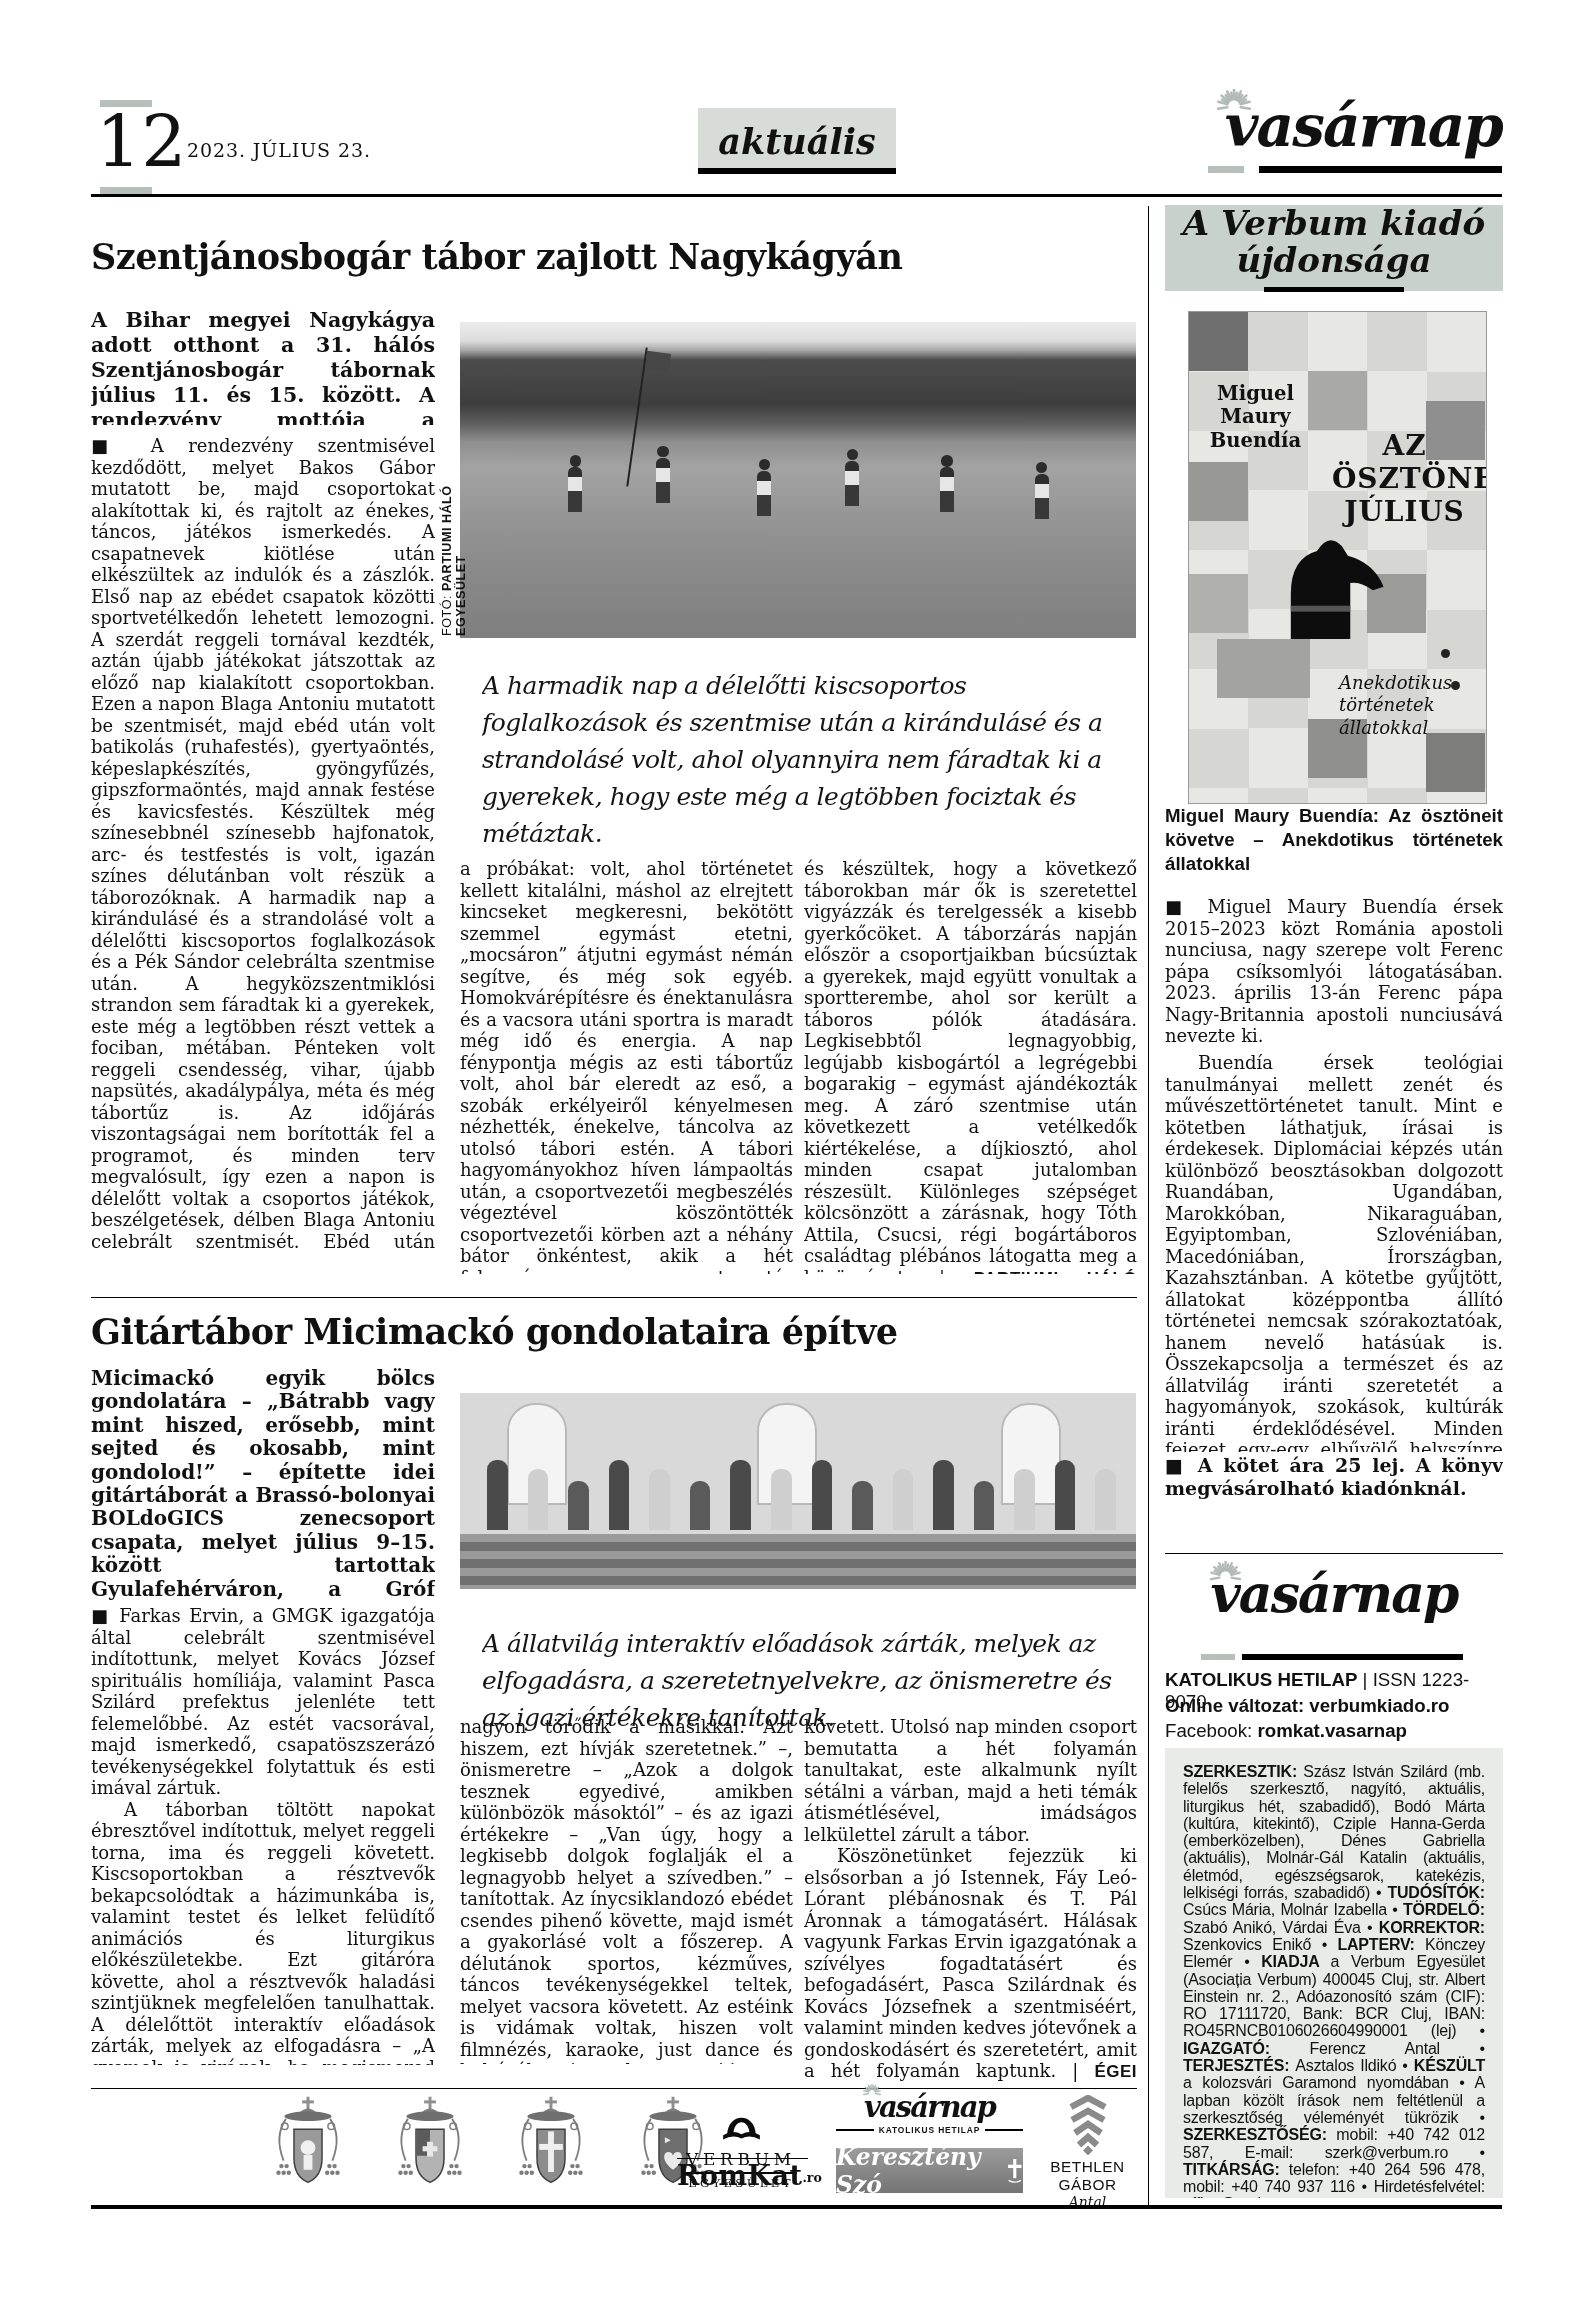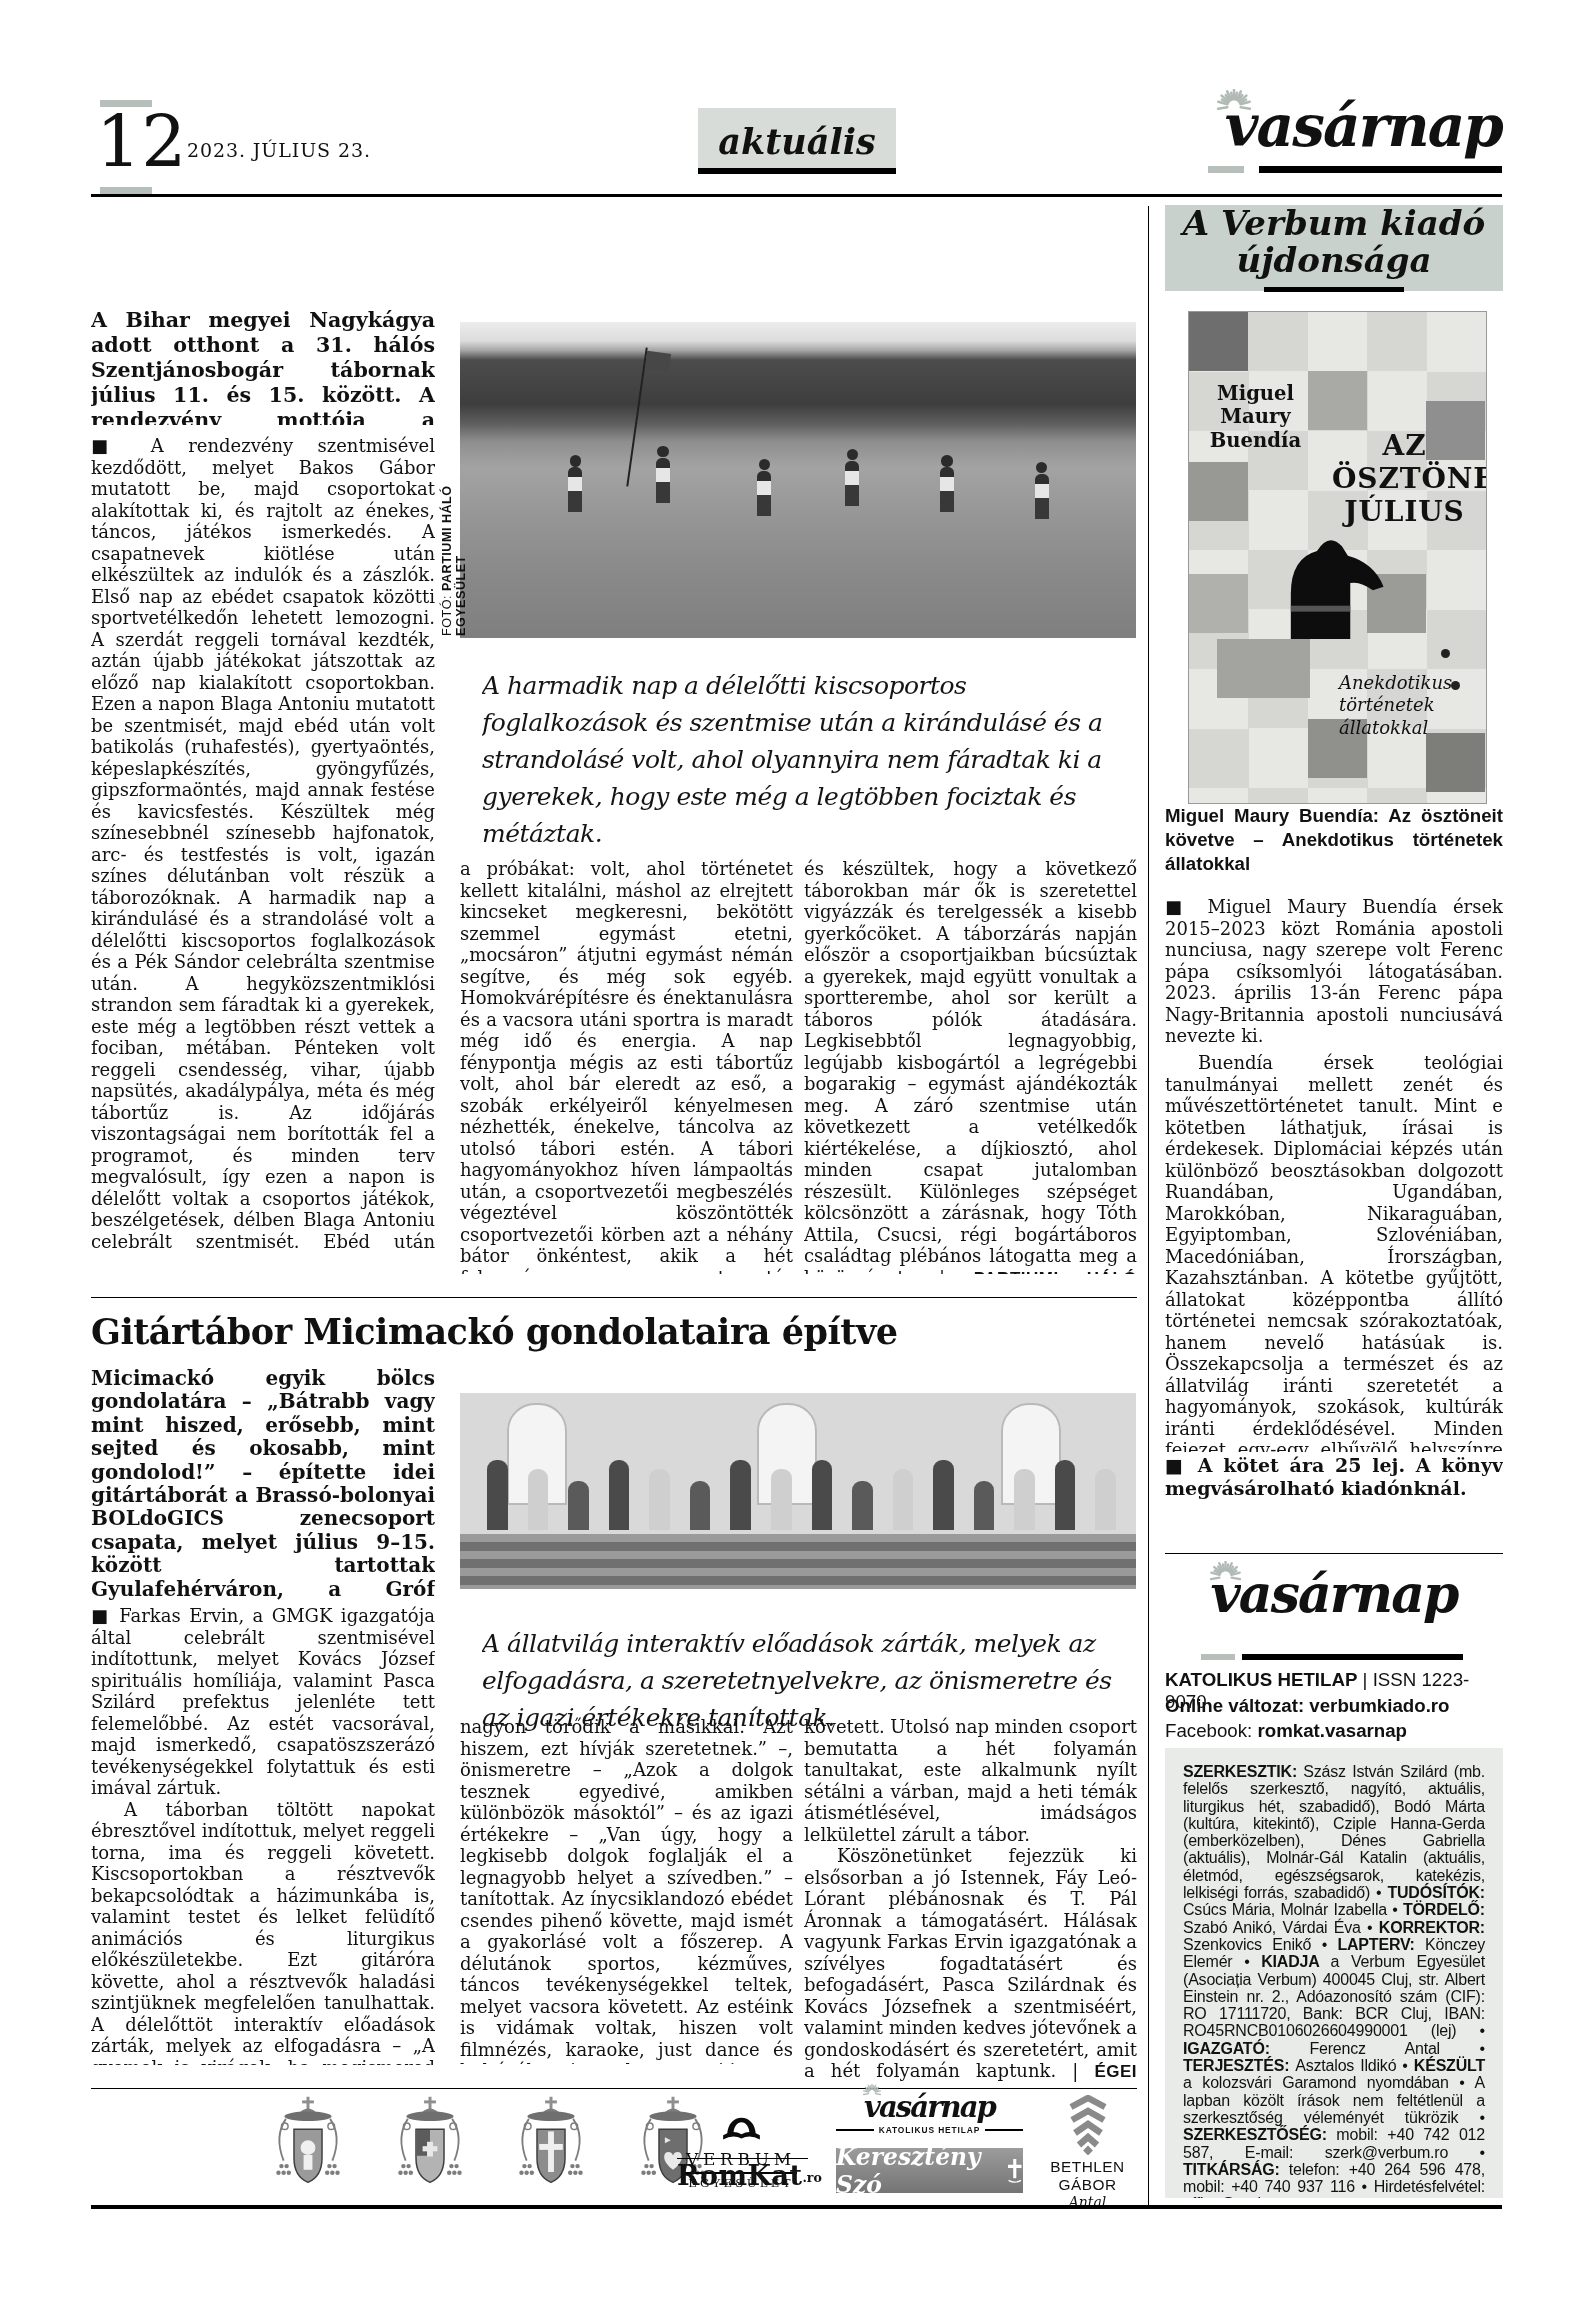--- a/index.html
+++ b/index.html
@@ -182,20 +182,21 @@
         <use href="#sunburst"></use>
       </svg>
     <span class="vas-word">vasárnap</span>
   </div>
   <div class="abs graybar" id="masthead-under-g"></div>
   <div class="abs" id="masthead-under-b"></div>
 
   <div class="abs rule" id="top-rule"></div>
   <div class="abs rule" id="v-rule"></div>
 
+  <div class="abs" id="a1-title">Szentjánosbogár tábor zajlott Nagykágyán</div>
   <div class="abs jus" id="a1-lead">A Bihar megyei Nagykágya adott otthont a 31. hálós Szentjánosbogár tábornak július 11. és 15. között. A rendezvény mottója a „Nagyon jó mindaz, amit alkotott” volt.</div>
 
   <div class="abs" id="a1-photo">
     <span id="p1flag"></span>
     <span class="p1fig" style="left:16%;top:46%"></span>
     <span class="p1fig" style="left:29%;top:43%"></span>
     <span class="p1fig" style="left:44%;top:47%"></span>
     <span class="p1fig" style="left:57%;top:44%"></span>
     <span class="p1fig" style="left:71%;top:46%"></span>
     <span class="p1fig" style="left:85%;top:48%"></span>

